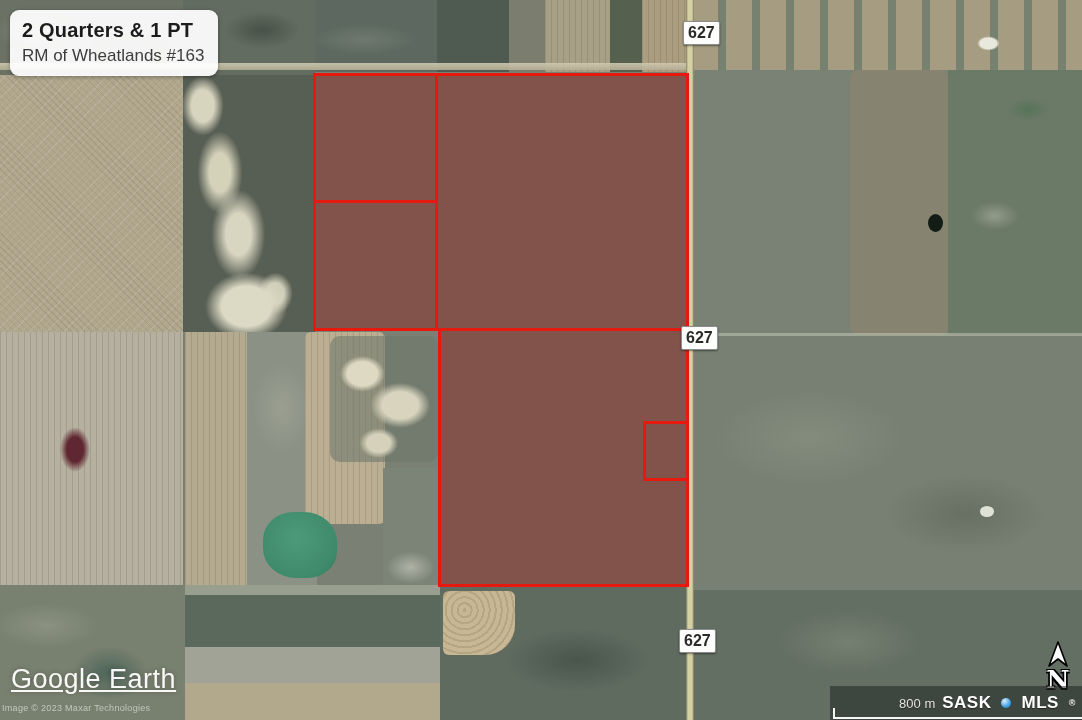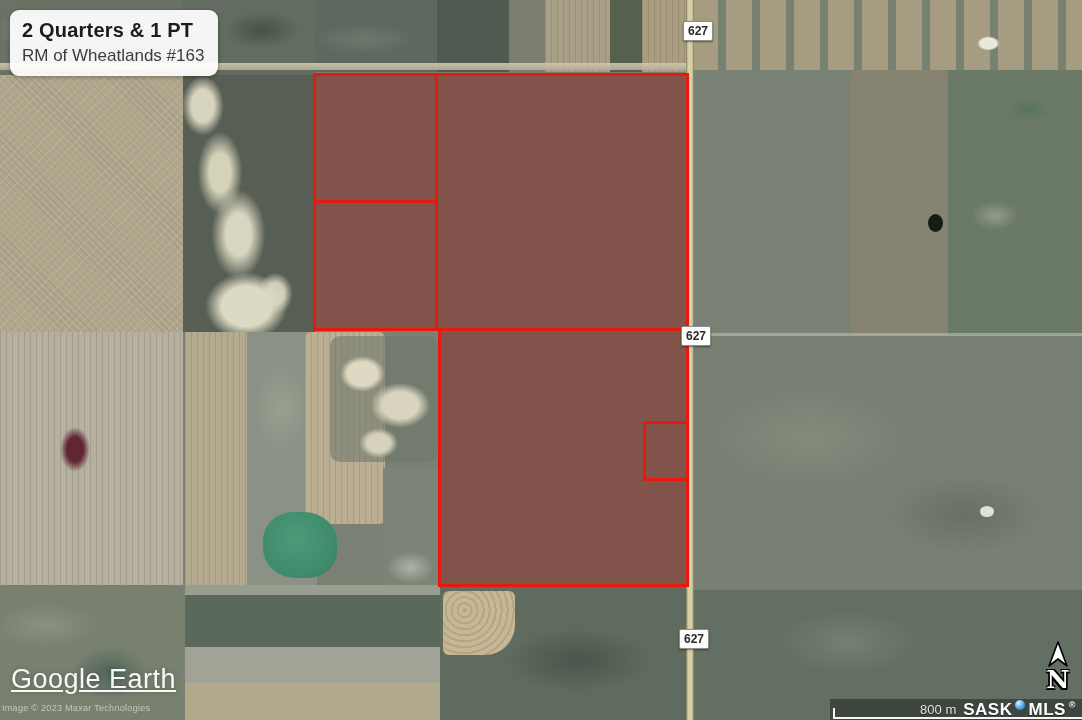--- a/index.html
+++ b/index.html
@@ -15,42 +15,42 @@
       repeating-linear-gradient(90deg, rgba(70,62,45,0.16) 0 1px, transparent 1px 6px);}
   .tex-soft{background-image:
       repeating-linear-gradient(90deg, rgba(255,255,255,0.05) 0 2px, transparent 2px 9px);}
   
   .parcel{position:absolute;border:3px solid var(--parcel-border,#e6190e);
           background:var(--parcel-fill,rgba(138,34,29,0.48));}
   .parcel-line{position:absolute;background:var(--parcel-border,#e6190e);}
   .parcel-hole{position:absolute;border:3px solid var(--parcel-border,#e6190e);background:transparent;}
   
   .rmarker{position:absolute;background:#fdfdfc;border:1px solid #8d8d8d;border-radius:2px;
-           padding:3px 4px;font-size:12px;font-weight:bold;line-height:1;color:#2a2a2a;
+           padding:3px 4px;font-size:16px;font-weight:bold;line-height:1;color:#2a2a2a;
            box-shadow:0 1px 2px rgba(0,0,0,0.45);}
   
   .title-card{position:absolute;left:10px;top:10px;background:rgba(255,255,255,0.93);
               padding:9px 14px 10px 12px;box-shadow:0 1px 4px rgba(0,0,0,0.35);border-radius:9px;}
   .title-card .t{font-size:20px;font-weight:bold;color:#1c1c1c;letter-spacing:0.2px;}
   .title-card .s{margin-top:4px;font-size:17px;color:#3d3d3d;}
   
   .ge-logo{position:absolute;left:11px;top:664px;font-size:27px;letter-spacing:0.5px;
            color:rgba(255,255,255,0.95);text-shadow:0 0 5px rgba(0,0,0,0.25);text-decoration:underline;}
   .copyright{position:absolute;left:2px;top:703px;font-size:9px;color:rgba(255,255,255,0.55);
              letter-spacing:0.3px;}
   
-  .mlsbar{position:absolute;right:0;bottom:0;width:252px;height:21px;
+  .mlsbar{position:absolute;right:0;bottom:0;width:252px;height:34px;
           background:rgba(33,38,34,0.55);display:flex;align-items:center;
           justify-content:flex-end;gap:7px;padding:0 6px 0 0;}
   .scaleline{position:absolute;left:3px;right:0;bottom:1px;height:11px;
              border-left:2px solid rgba(255,255,255,0.95);
              border-bottom:2px solid rgba(255,255,255,0.95);}
   .scale-label{font-size:13px;color:#e3e3e3;text-shadow:0 1px 1px rgba(0,0,0,0.5);
                position:relative;}
-  .brand{display:flex;gap:3px;position:relative;
+  .brand{display:flex;align-items:center;gap:10px;position:relative;
          font-weight:bold;font-size:17px;color:#fff;letter-spacing:0.5px;
          text-shadow:0 1px 1px rgba(0,0,0,0.5);}
   .brand .dot{width:10px;height:10px;border-radius:50%;
         background:radial-gradient(circle at 35% 30%, #d9efff, var(--mls-dot,#3fa0e0) 60%, #1b7cc0);}
   .brand sup{font-size:9px;font-weight:bold;}
   
   .compass{position:absolute;left:1040px;top:641px;width:36px;text-align:center;}
   .compass .n{font-family:"DejaVu Serif","Liberation Serif",serif;font-size:25px;font-weight:bold;
               color:#fff;line-height:0.95;
               text-shadow:-1.5px -1.5px 0 #000,1.5px -1.5px 0 #000,-1.5px 1.5px 0 #000,1.5px 1.5px 0 #000;}

